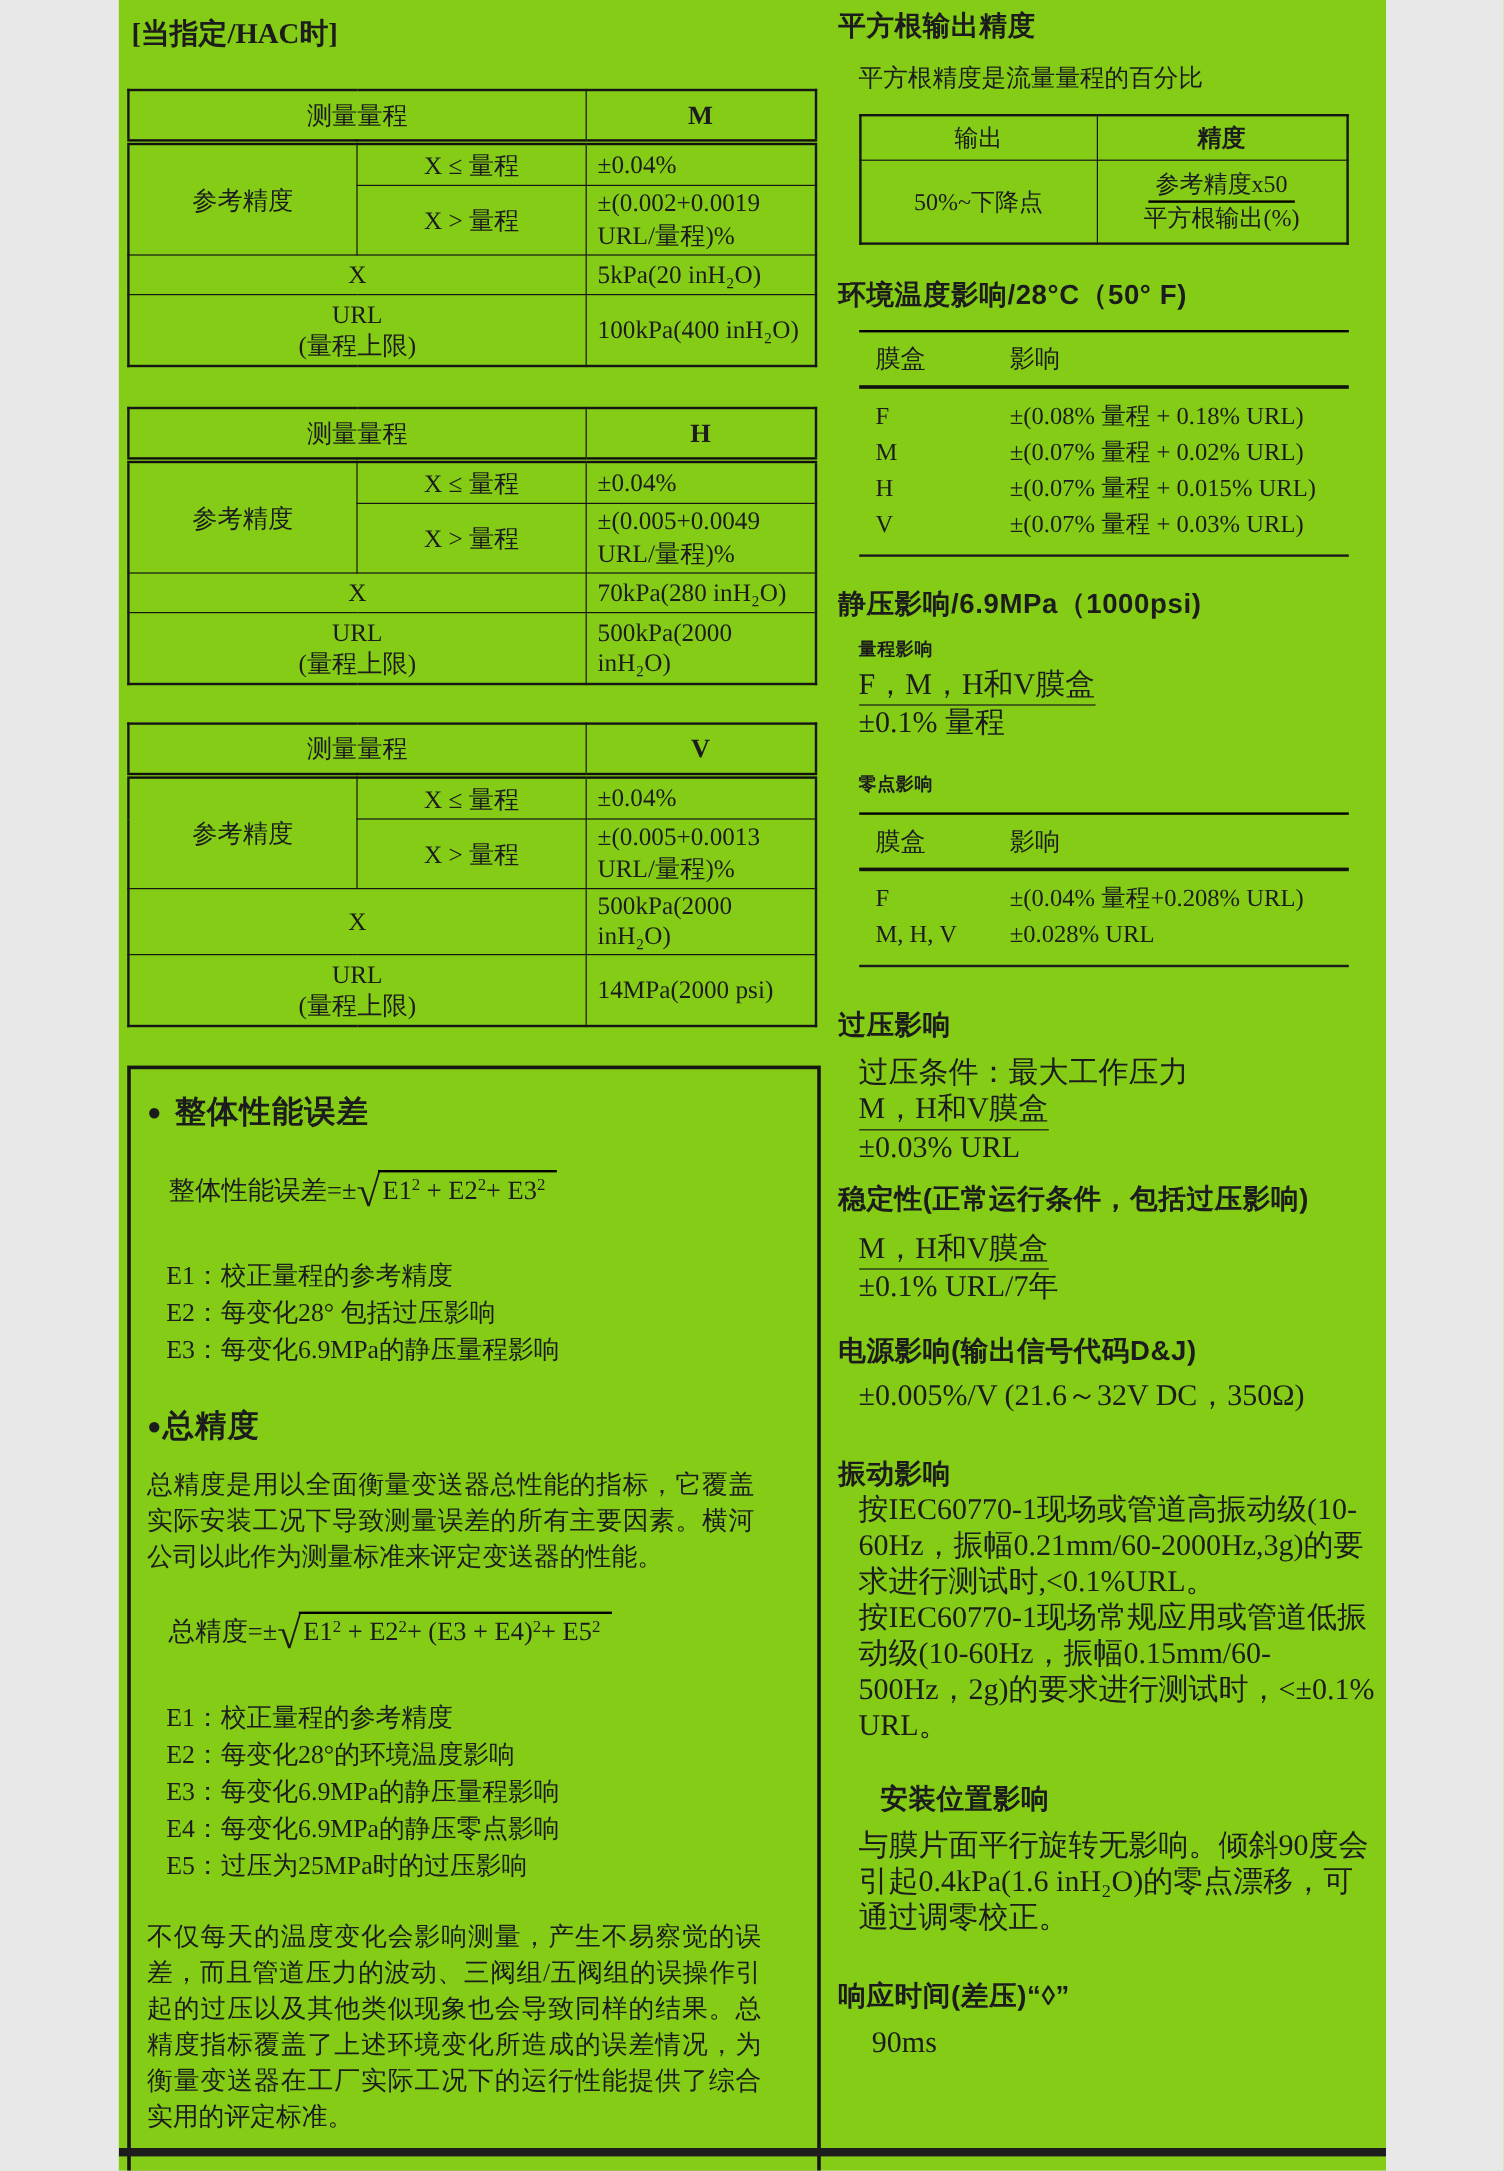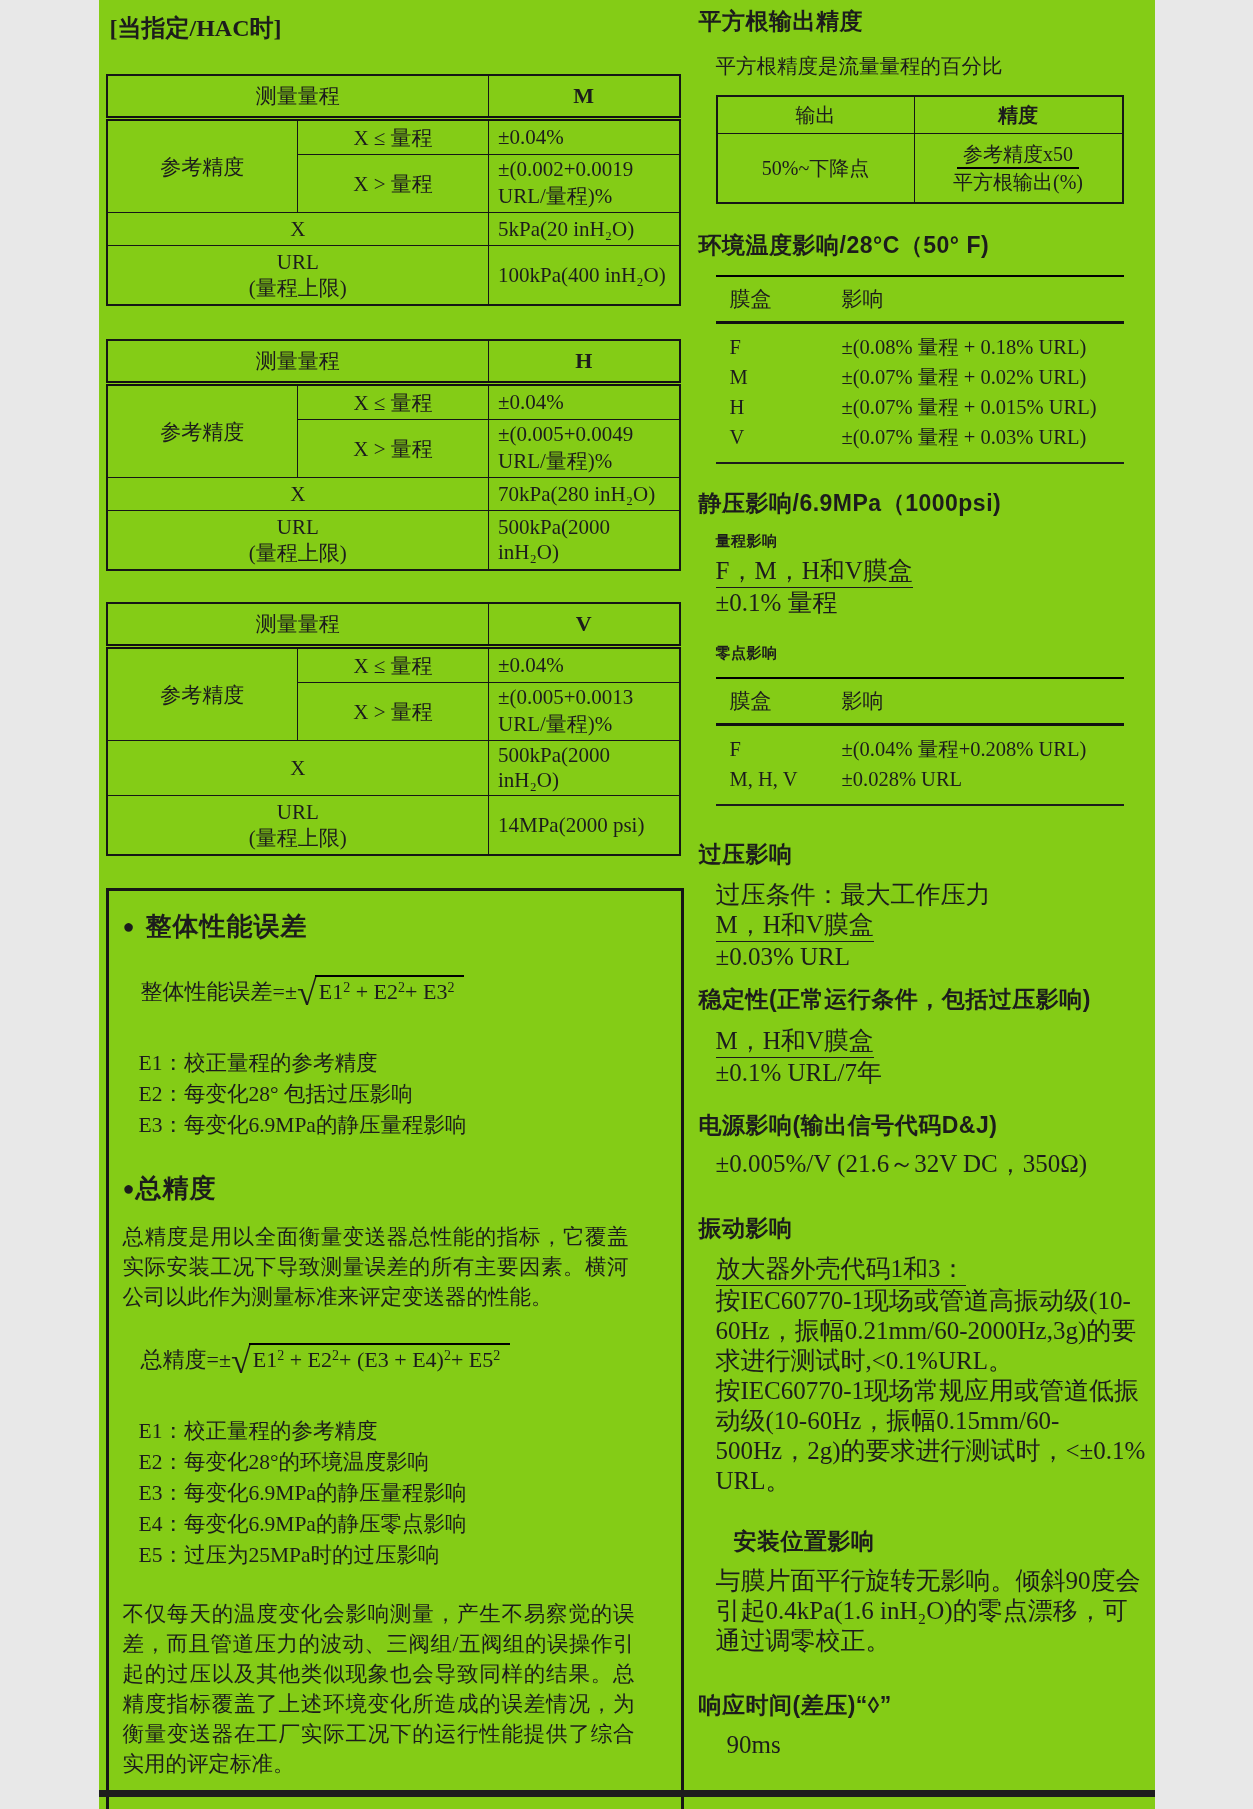--- a/index.html
+++ b/index.html
@@ -291,21 +291,20 @@
     <div class="sp-line ind">±0.03% URL</div>
 
     <div class="r-h sans" style="margin-top:12px;">稳定性(正常运行条件，包括过压影响)</div>
     <div class="sp-line ind" style="margin-top:11px;"><span class="u">M，H和V膜盒</span></div>
     <div class="sp-line ind">±0.1% URL/7年</div>
 
     <div class="r-h sans" style="margin-top:22px;">电源影响(输出信号代码D&amp;J)</div>
     <div class="sp-line ind" style="margin-top:8px;">±0.005%/V (21.6～32V DC，350Ω)</div>
 
     <div class="r-h sans" style="margin-top:34px;">振动影响</div>
-    <div class="sp-line ind" style="margin-top:10px;"><span class="u">放大器外壳代码1和3：</span></div>
     <div class="sp-line ind">按IEC60770-1现场或管道高振动级(10-60Hz，振幅0.21mm/60-2000Hz,3g)的要求进行测试时,&lt;0.1%URL。</div>
     <div class="sp-line ind">按IEC60770-1现场常规应用或管道低振动级(10-60Hz，振幅0.15mm/60-500Hz，2g)的要求进行测试时，&lt;±0.1% URL。</div>
 
     <div class="r-h sans" style="margin-top:30px;margin-left:35px;">安装位置影响</div>
     <div class="sp-line ind" style="margin-top:9px;">与膜片面平行旋转无影响。倾斜90度会引起0.4kPa(1.6 inH₂O)的零点漂移，可通过调零校正。</div>
 
     <div class="r-h sans" style="margin-top:34px;">响应时间(差压)“◊”</div>
     <div class="sp-line" style="margin:9px 0 0 28px;">90ms</div>
 
   </div>

